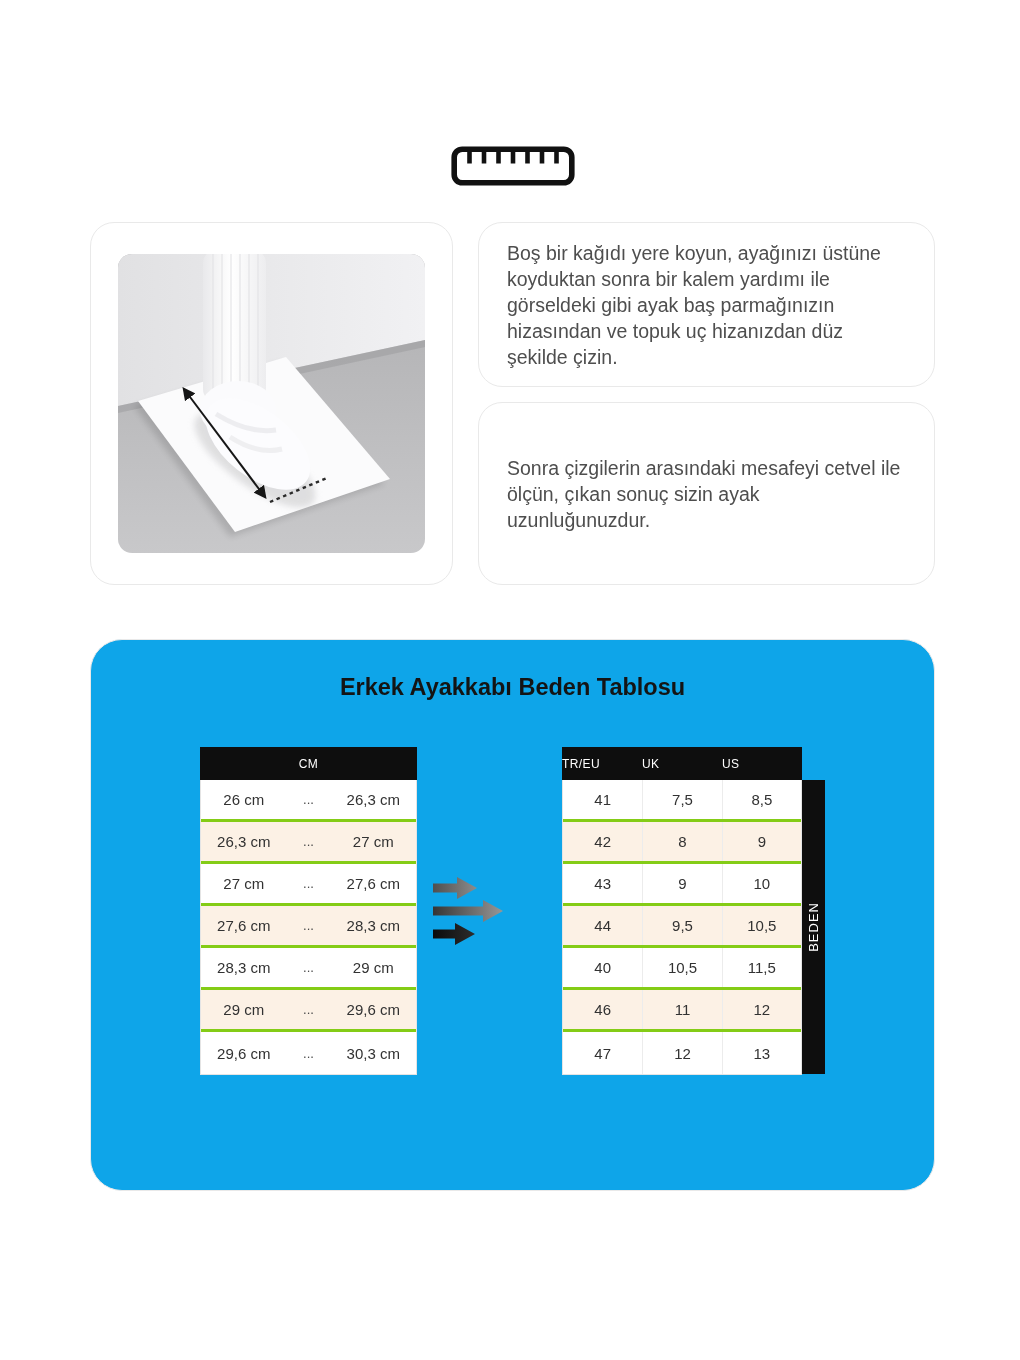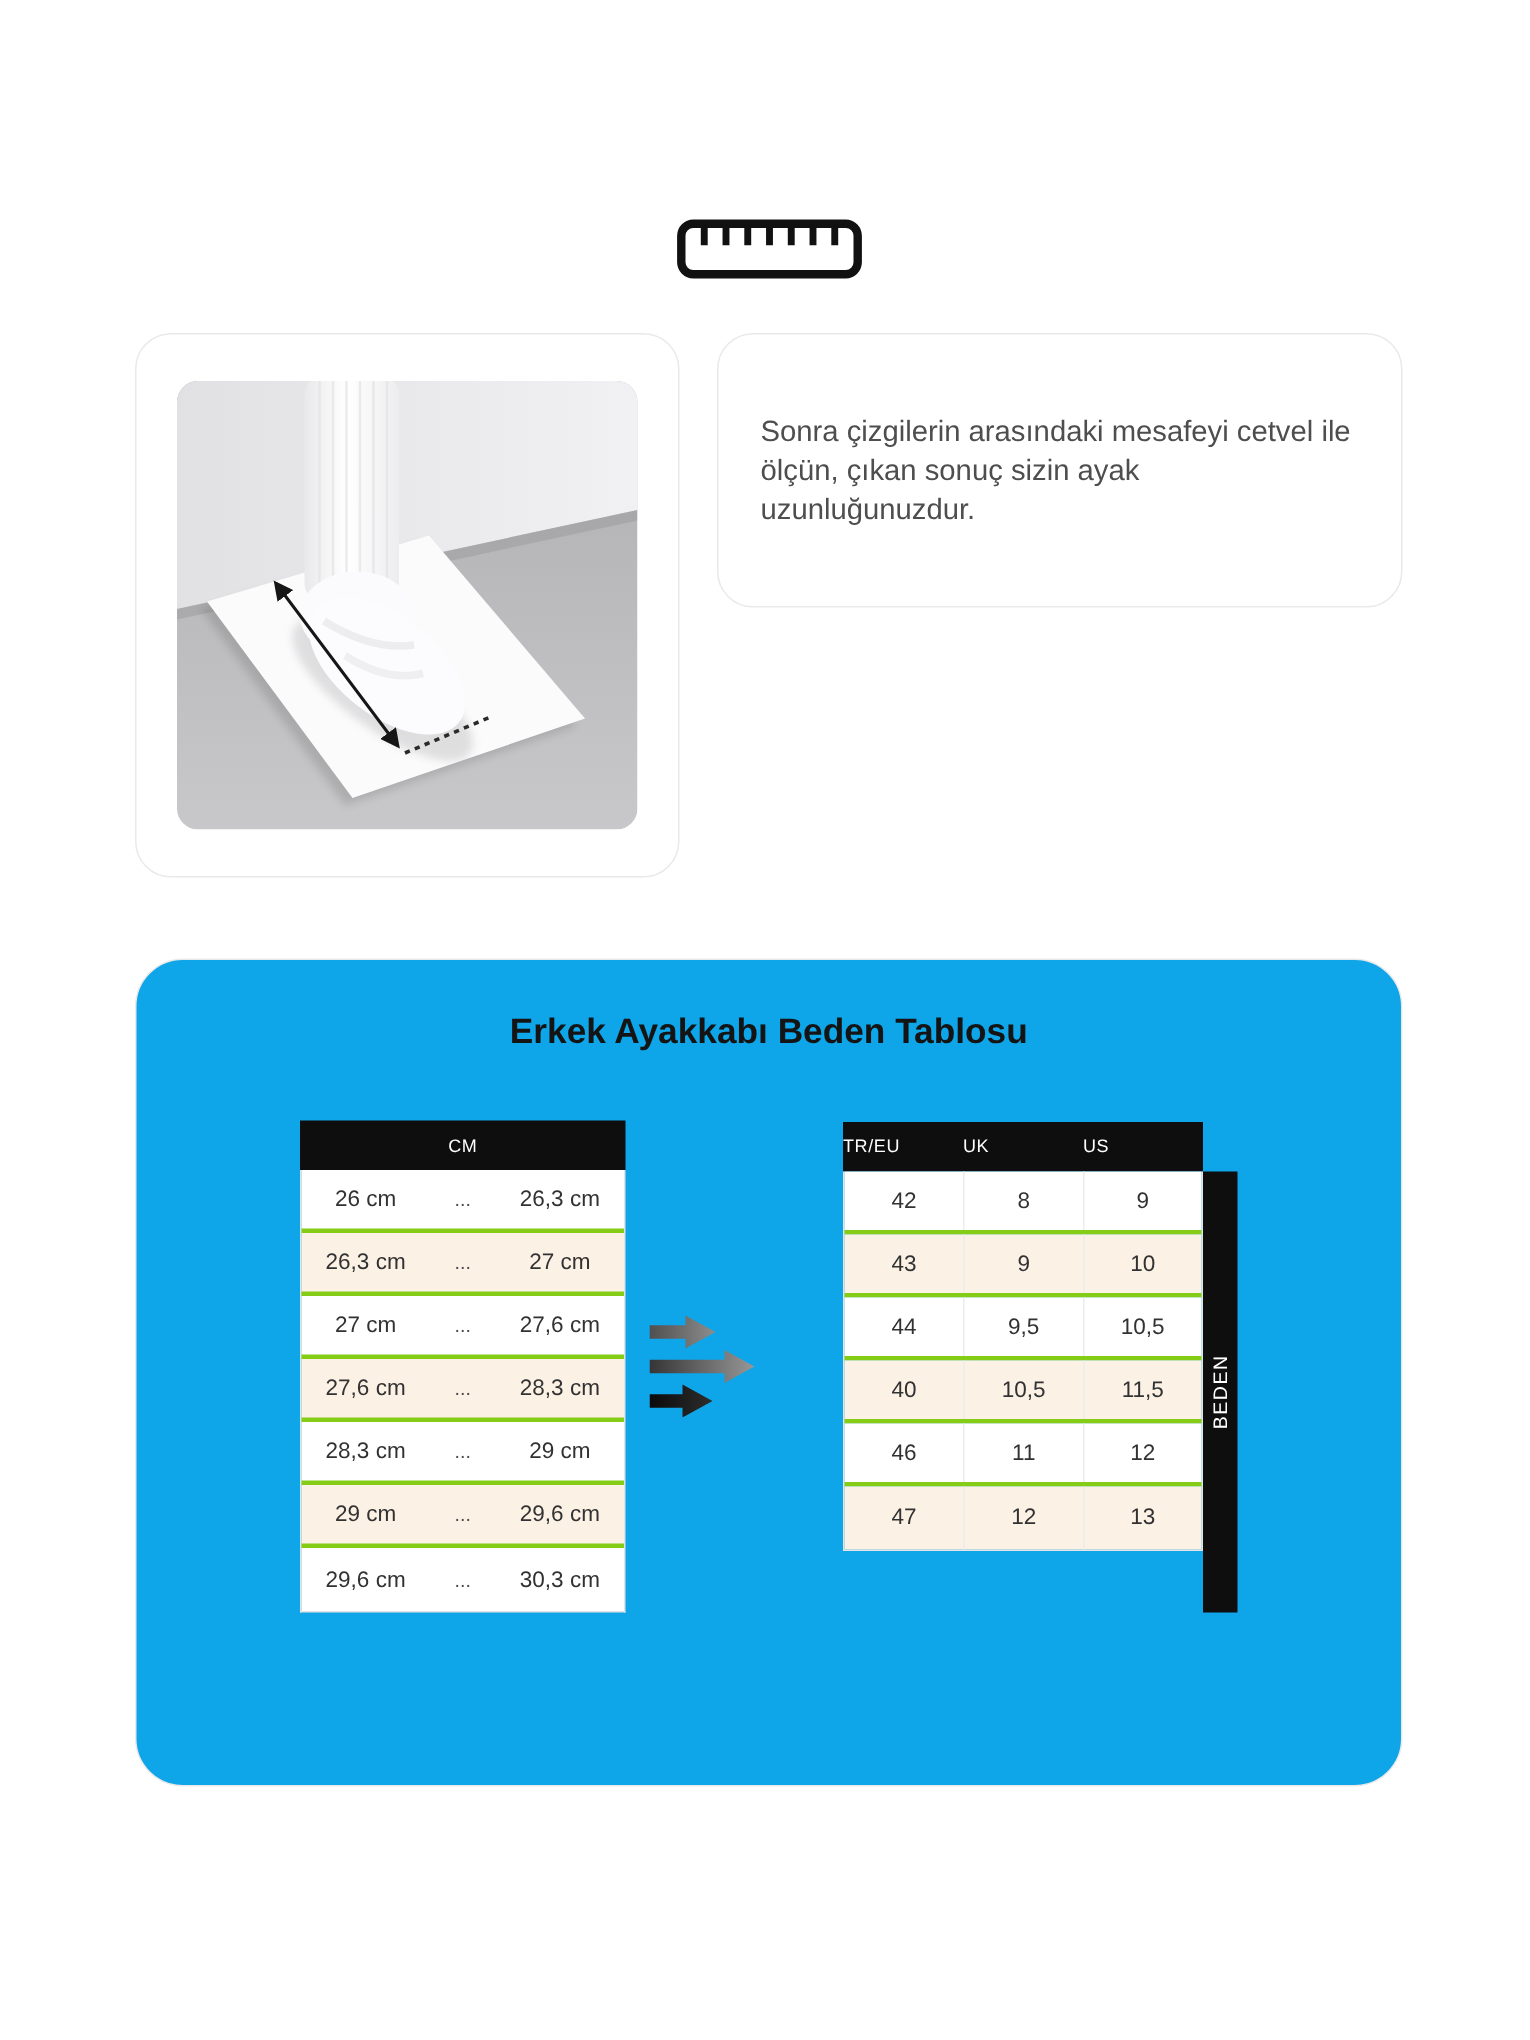--- a/index.html
+++ b/index.html
@@ -137,20 +137,23 @@
           <ellipse cx="140" cy="190" rx="61" ry="33" transform="rotate(38 140 190)" fill="#fcfcfe"></ellipse>
           <path d="M98,160 q32,20 60,16" stroke="#ebebee" stroke-width="5" fill="none" opacity="0.9"></path>
           <path d="M112,183 q28,18 52,12" stroke="#ebebee" stroke-width="5" fill="none" opacity="0.8"></path>
         </g>
         <line x1="66" y1="135" x2="147" y2="243" stroke="#161616" stroke-width="2" marker-start="url(#mArr)" marker-end="url(#mArr)"></line>
         <line x1="152" y1="248" x2="209" y2="224" stroke="#2a2a2a" stroke-width="2.4" stroke-dasharray="3.5 3.6"></line>
       </svg>
     </div>
 
     <div class="howto-right">
+      <div class="info-card first">
+        <p>Boş bir kağıdı yere koyun, ayağınızı üstüne koyduktan sonra bir kalem yardımı ile görseldeki gibi ayak baş parmağınızın hizasından ve topuk uç hizanızdan düz şekilde çizin.</p>
+      </div>
       <div class="info-card second">
         <p>Sonra çizgilerin arasındaki mesafeyi cetvel ile ölçün, çıkan sonuç sizin ayak uzunluğunuzdur.</p>
       </div>
     </div>
   </section>
 
   <section class="chart-card">
     <h2 class="chart-title">Erkek Ayakkabı Beden Tablosu</h2>
 
     <div class="tables">
@@ -218,20 +221,25 @@
 
       <div class="intl-wrap">
         <div class="intl-table">
           <div class="t-header">
             <span>TR/EU</span>
             <span>UK</span>
             <span>US</span>
           </div>
           <div class="t-body">
             <div class="t-row">
+                <span>41</span>
+                <span>7,5</span>
+                <span>8,5</span>
+              </div>
+            <div class="t-row">
                 <span>42</span>
                 <span>8</span>
                 <span>9</span>
               </div>
             <div class="t-row">
                 <span>43</span>
                 <span>9</span>
                 <span>10</span>
               </div>
             <div class="t-row">

